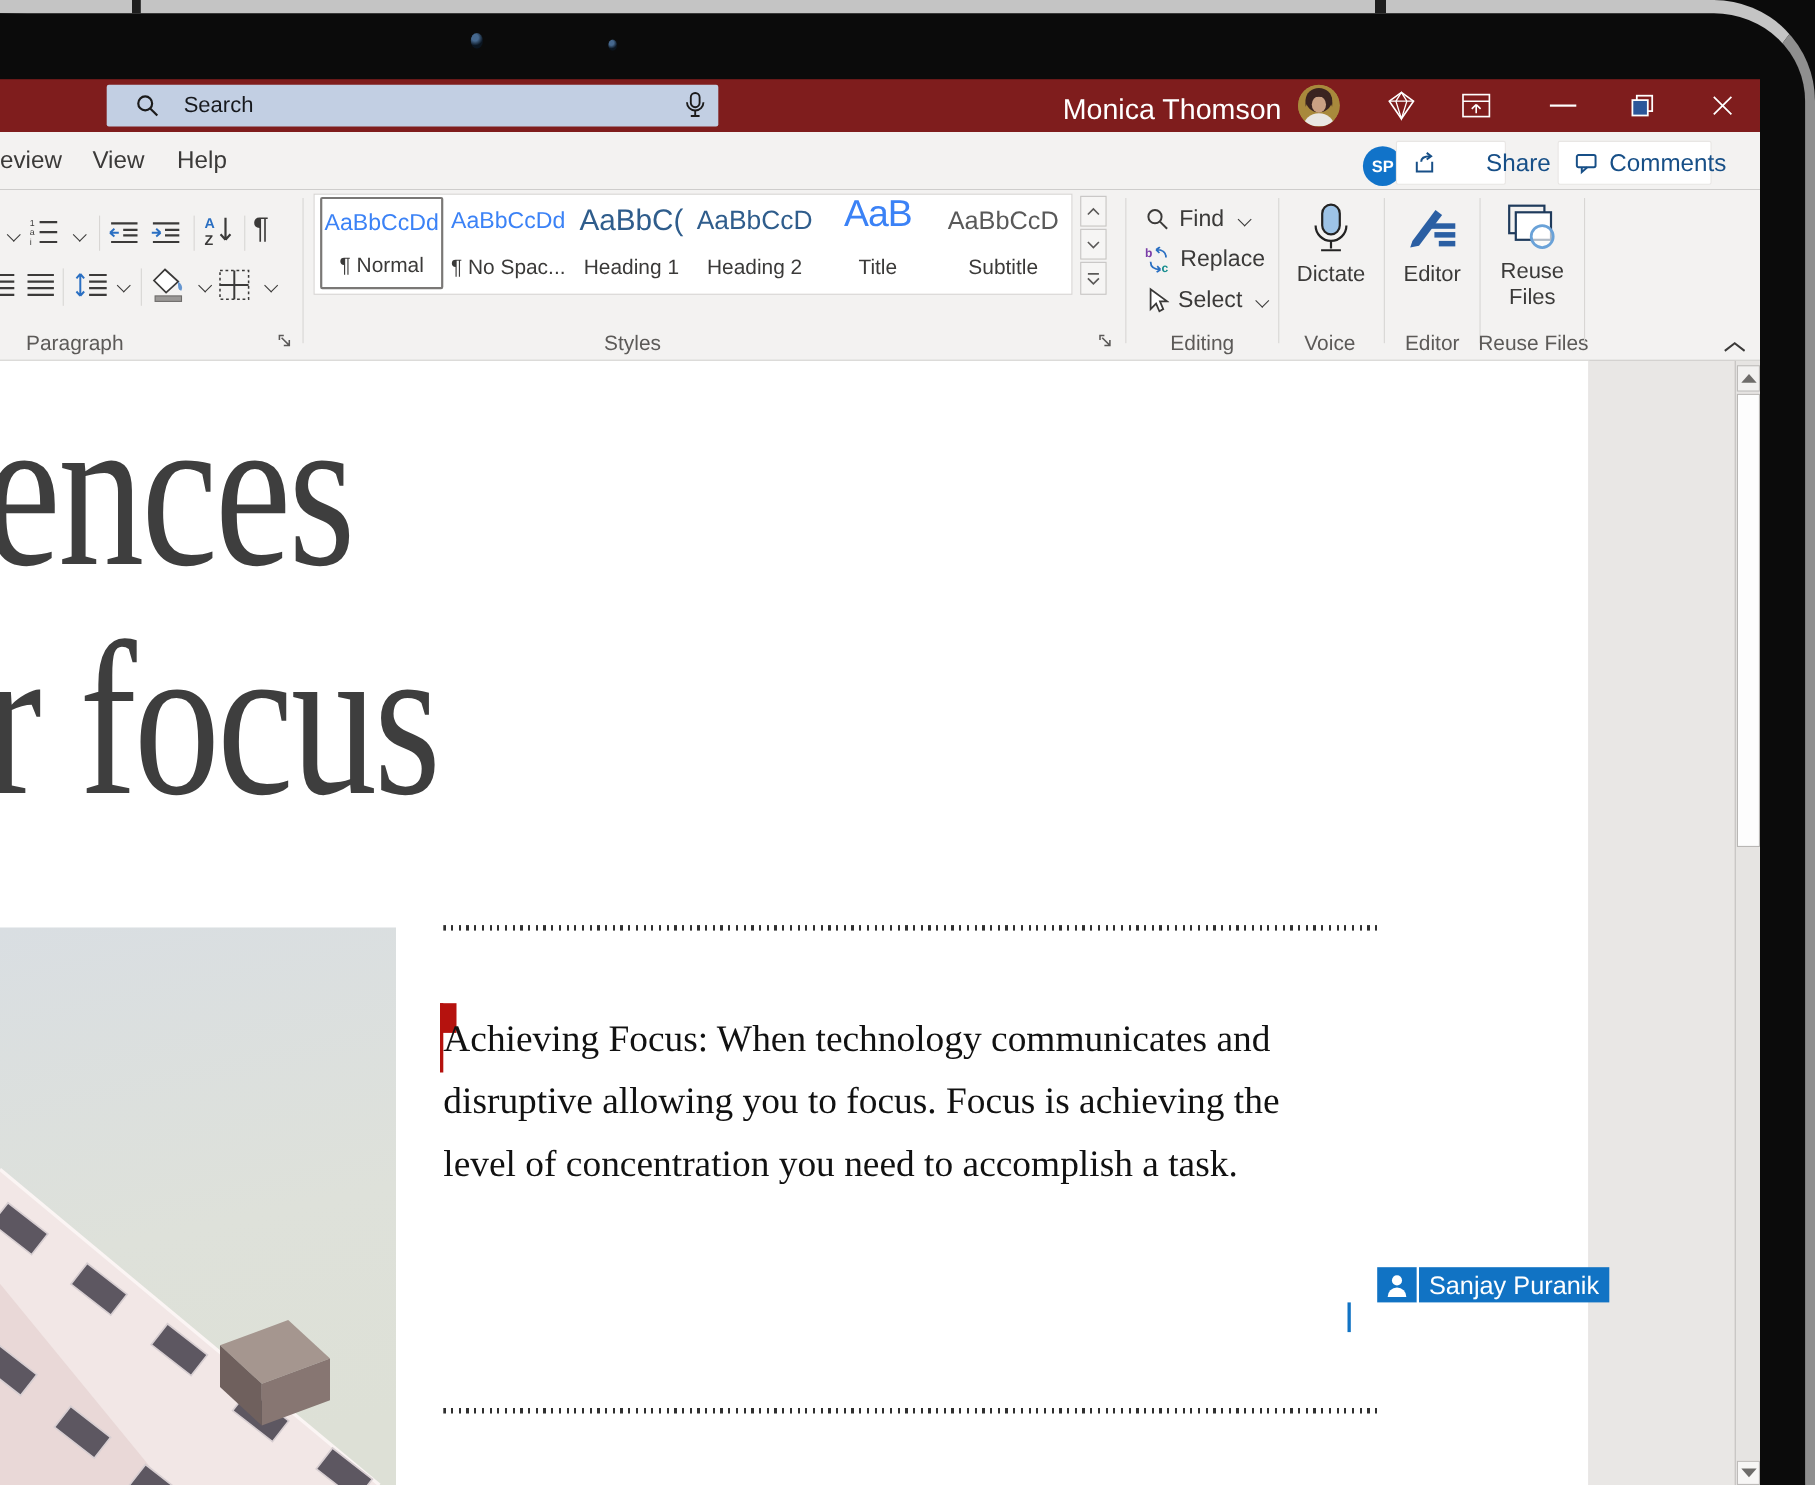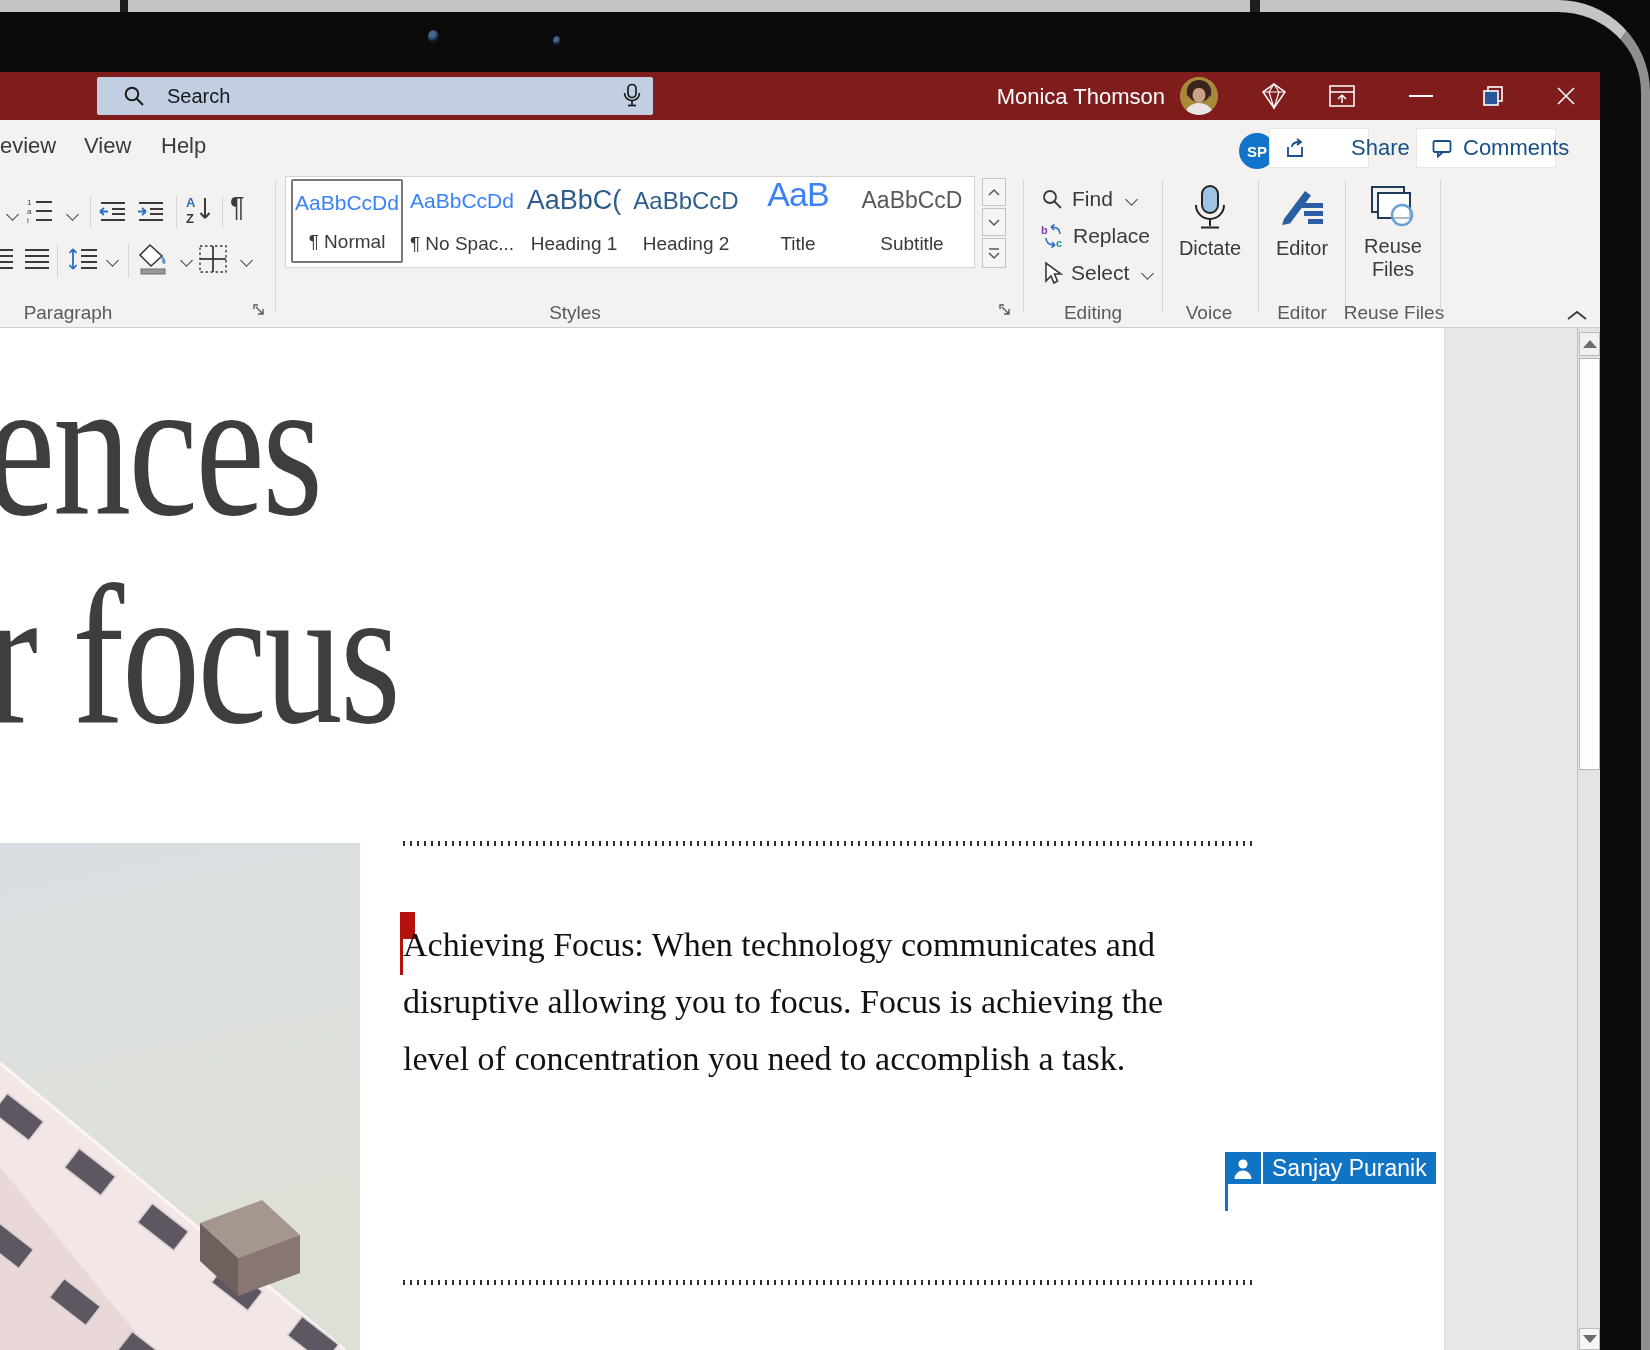--- a/index.html
+++ b/index.html
@@ -8,21 +8,21 @@
   .abs{position:absolute;}
   
   #frame-edge{position:absolute;inset:0;border-top:12px solid #c4c4c4;border-right:9px solid #8f8f8f;
               border-top-right-radius:92px;pointer-events:none;z-index:60;}
   .notch{position:absolute;top:0;height:12px;background:#1e1e1e;z-index:61;}
   .camdot{position:absolute;border-radius:50%;background:radial-gradient(circle at 35% 30%,#46688e 0 25%,#0b1520 60%);z-index:61;}
   
   #titlebar{position:absolute;left:0;top:72px;width:1600px;height:48px;background:#7f1d1d;}
   #searchbox{position:absolute;left:97px;top:5px;width:556px;height:38px;background:#c2cfe3;border-radius:2px;}
   #searchbox .stext{position:absolute;left:70px;top:8px;font-size:20px;color:#16181c;}
-  .ttext{color:#fff;font-size:22px;}
+  .ttext{color:#fff;font-size:26px;}
   #username{position:absolute;left:900px;top:12px;width:265px;text-align:right;}
   #avatar{position:absolute;left:1180px;top:5px;width:38px;height:38px;border-radius:50%;overflow:hidden;background:#a8893c;}
   .winctl{position:absolute;top:0;height:48px;display:flex;align-items:center;justify-content:center;}
   
   #tabsrow{position:absolute;left:0;top:120px;width:1600px;height:52px;background:#f3f2f1;}
   .tab{position:absolute;top:0;height:52px;display:flex;align-items:center;font-size:22px;color:#3b3a39;}
   #sp-badge{position:absolute;left:1239px;top:13px;width:36px;height:36px;border-radius:50%;background:#1173c9;
             color:#fff;font-size:15px;font-weight:bold;display:flex;align-items:center;justify-content:center;}
   .pillbtn{position:absolute;top:8px;height:40px;background:#fff;border:1px solid #e8e6e4;border-radius:2px;
            display:flex;align-items:center;gap:9px;padding:0 14px;color:#174f87;font-size:22px;box-sizing:border-box;}
@@ -51,21 +51,21 @@
   .tri-up{width:0;height:0;border-left:7px solid transparent;border-right:7px solid transparent;border-bottom:8px solid #6e6c6a;}
   .tri-dn{width:0;height:0;border-left:7px solid transparent;border-right:7px solid transparent;border-top:8px solid #6e6c6a;}
   
   #docarea{position:absolute;left:0;top:328px;width:1600px;height:1022px;background:#e9e7e5;}
   #page{position:absolute;left:0;top:0;width:1445px;height:1022px;background:#fff;border-right:1px solid #dcdad8;box-sizing:border-box;}
   .bigheading{position:absolute;font-family:"Liberation Serif",serif;font-size:200px;line-height:1;color:#3e3e3e;
               letter-spacing:-3px;transform:scaleX(0.78);transform-origin:left top;white-space:nowrap;}
   .dotline{position:absolute;left:403px;width:850px;height:5px;
            background:repeating-linear-gradient(90deg,#2f2f2f 0 2px,transparent 2px 7px);}
   .bodyline{height:57px;font-family:"Liberation Serif",serif;font-size:34px;color:#111;white-space:nowrap;}
-  #collabflag{position:absolute;left:1225px;top:1152px;display:flex;height:32px;}
+  #collabflag{position:absolute;left:1252px;top:1152px;display:flex;height:32px;}
   #collabflag .ficon{width:36px;background:#1173c4;display:flex;align-items:center;justify-content:center;}
   #collabflag .fsep{width:2px;background:#fff;}
   #collabflag .fname{background:#1173c4;color:#fff;font-size:23px;display:flex;align-items:center;padding:0 9px;white-space:nowrap;}
   svg{display:block;}
 </style>
 </head>
 <body>
 
 <div id="stage">
 

